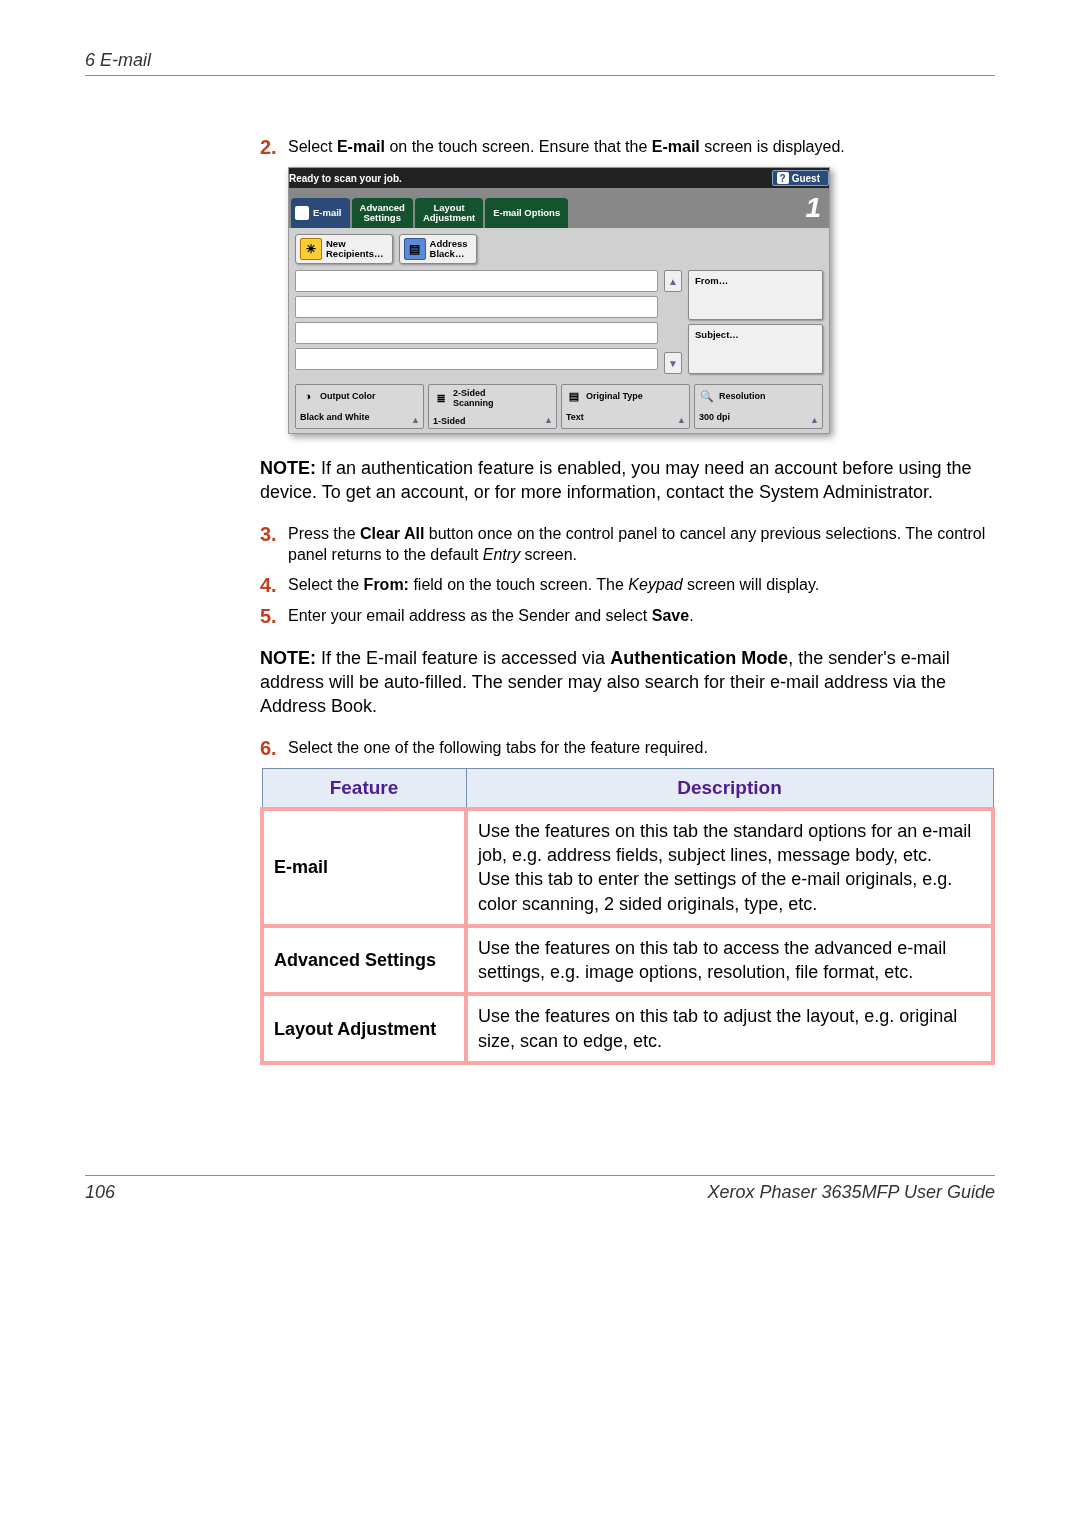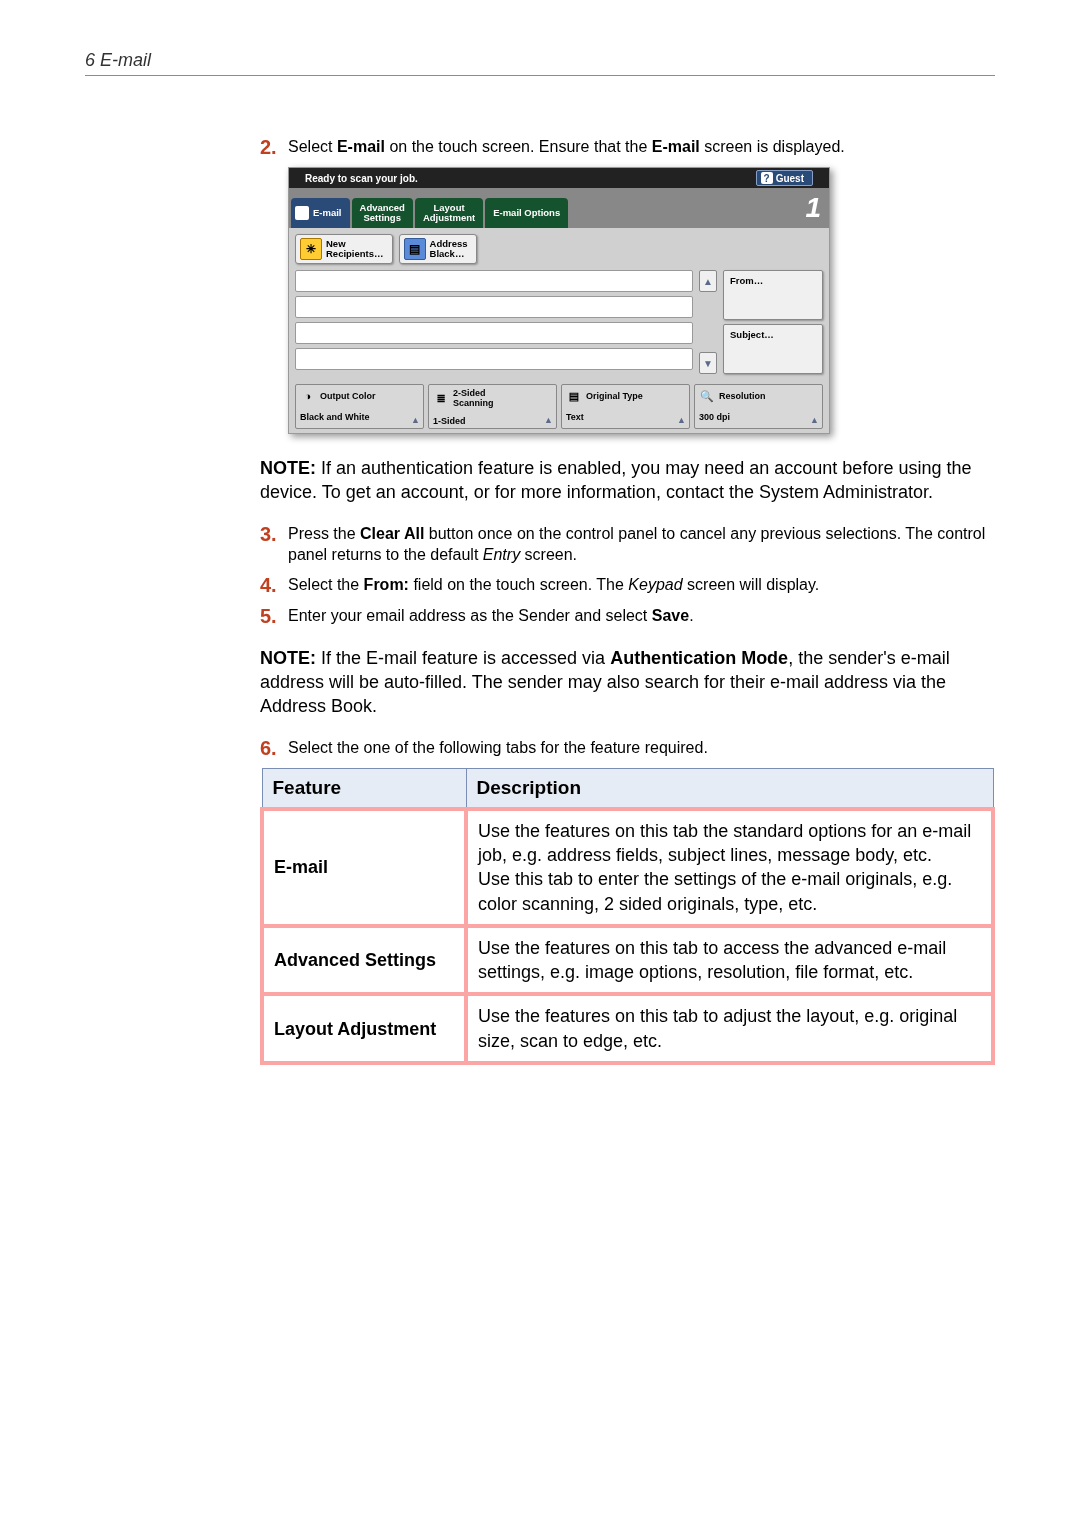--- a/index.html
+++ b/index.html
@@ -59,21 +59,21 @@
     box-shadow: 3px 3px 7px rgba(0,0,0,0.4);
     font-size: 10px;
     font-family: Arial, sans-serif;
   }
   .mfp-titlebar {
     background: #222;
     color: #fff;
     display: flex;
     align-items: center;
     height: 20px;
-    padding: 0 16px;
+    padding: 0 0;
     font-size: 10px;
     font-weight: bold;
   }
   .mfp-titlebar-right {
     background: #2a4a78;
     border: 1px solid #88a0c8;
     border-radius: 2px;
     padding: 1px 8px 1px 4px;
     display: flex;
     align-items: center;
@@ -143,21 +143,21 @@
   .slot {
     background:#fff;border:1px solid #999;border-radius:2px;
     height:20px; margin-bottom:4px;
   }
   .scroll-col { width:18px; display:flex; flex-direction:column; justify-content:space-between; }
   .scroll-btn {
     background:#f0f0f0;border:1px solid #888;border-radius:2px;
     height:20px;display:flex;align-items:center;justify-content:center;
     color:#5a6a88;font-size:10px;
   }
-  .side-col { width:100px; display:flex; flex-direction:column; gap:4px; }
+  .side-col { width:135px; display:flex; flex-direction:column; gap:4px; }
   .side-btn {
     background:#f0f0f0;border:1px solid #888;border-radius:2px;
     box-shadow:1px 1px 2px rgba(0,0,0,0.3);
     height:40px;padding:4px 6px;font-size:9.5px;font-weight:bold;
   }
   .bottom-row { display:flex; gap:4px; margin-top:10px; }
   .bcard {
     flex:1;border:1px solid #888;border-radius:2px;background:#d8d8d8;
     padding:3px 4px 2px 4px;position:relative;
   }
@@ -168,24 +168,24 @@
 
   
   .ftable {
     border-collapse: collapse;
     width: 100%;
     margin-top: 6px;
     font-size: 18px;
   }
   .ftable th {
     background:#e6ecf5;
-    text-align:left;
+    text-align:center;
     padding:8px 10px;
     border:1px solid #7a8db3;
-    color:#000000;
+    color:#4c1d95;
     font-weight:bold;
     font-size:19px;
   }
   .ftable td {
     border:4px solid #fca5a5;
     padding:8px 10px;
     vertical-align:middle;
     line-height:1.35;
   }
   .ftable td.fname { font-weight:bold; width:180px; }
@@ -361,14 +361,18 @@
       </tr>
       <tr>
         <td class="fname">Layout Adjustment</td>
         <td>Use the features on this tab to adjust the layout, e.g. original size, scan to edge, etc.</td>
       </tr>
     </tbody>
       </table>
 
   </div>
 
+  <div class="footer">
+    <span>106</span>
+    <span>Xerox Phaser 3635MFP User Guide</span>
+  </div>
 
 </div>
 
 </body></html>

